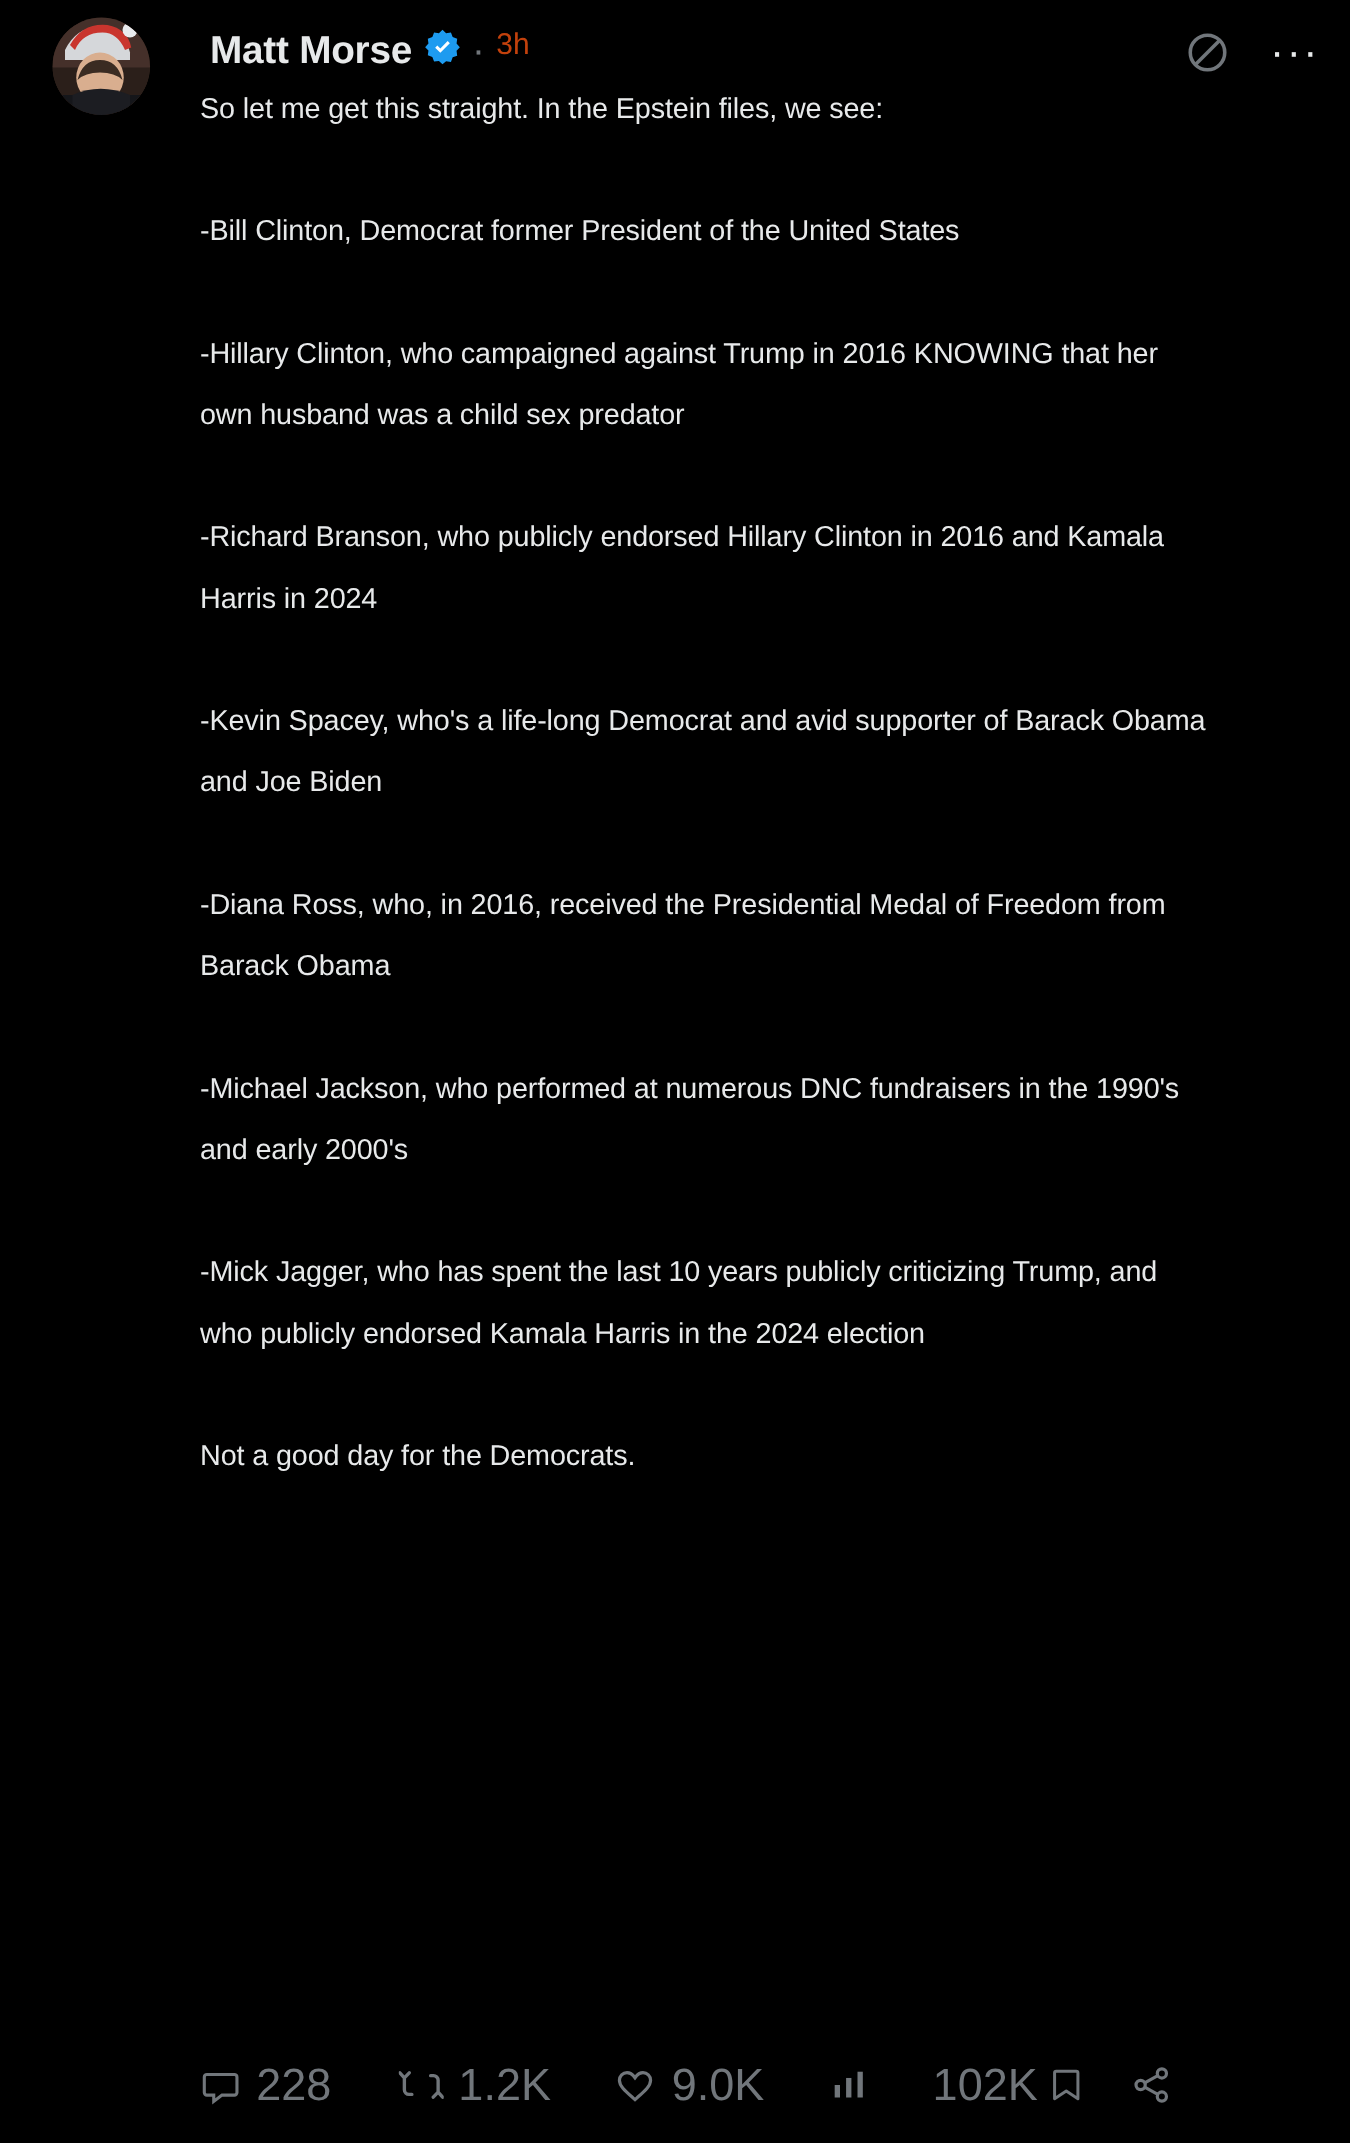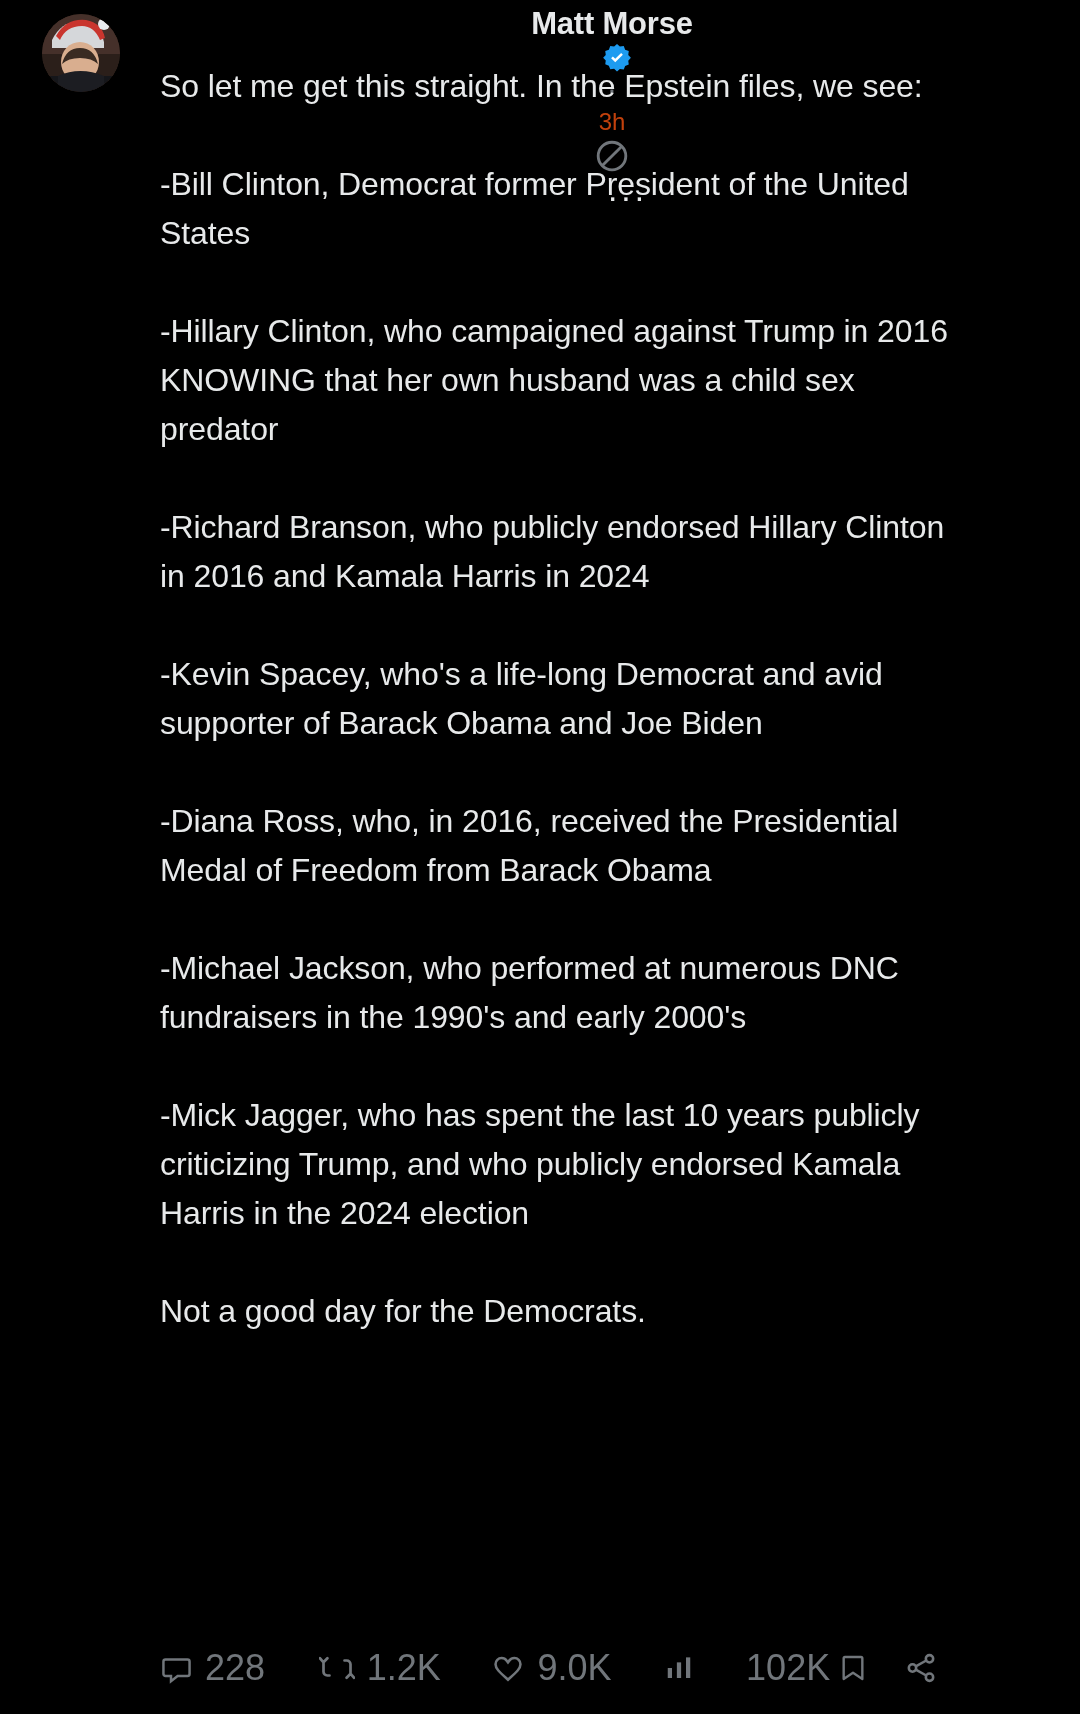--- a/index.html
+++ b/index.html
@@ -29,26 +29,25 @@
     height: 78px;
     border-radius: 50%;
     overflow: hidden;
     background: #3a2a22;
   }
   .avatar svg { display: block; }
 
   .header {
     position: absolute;
     left: 168px;
-    top: 6px;
+    top: 22px;
     right: 24px;
     display: flex;
-    align-items: center;
+    align-items: flex-start;
     height: 46px;
-    flex-direction: column;
   }
   .display-name {
     font-size: 31px;
     font-weight: bold;
     color: #e7e9ea;
     letter-spacing: -0.2px;
     white-space: nowrap;
   }
   .verified-badge {
     margin-left: 9px;
@@ -88,21 +87,21 @@
     font-size: 34px;
     letter-spacing: 2px;
     color: #e7e9ea;
   }
 
   .body-text {
     position: absolute;
     left: 160px;
     top: 62px;
     width: 808px;
-    font-size: 32px;
+    font-size: 23px;
     line-height: 49px;
     color: #e7e9ea;
     white-space: pre-wrap;
     letter-spacing: -0.1px;
   }
 
   .actions {
     position: absolute;
     left: 160px;
     bottom: 16px;

